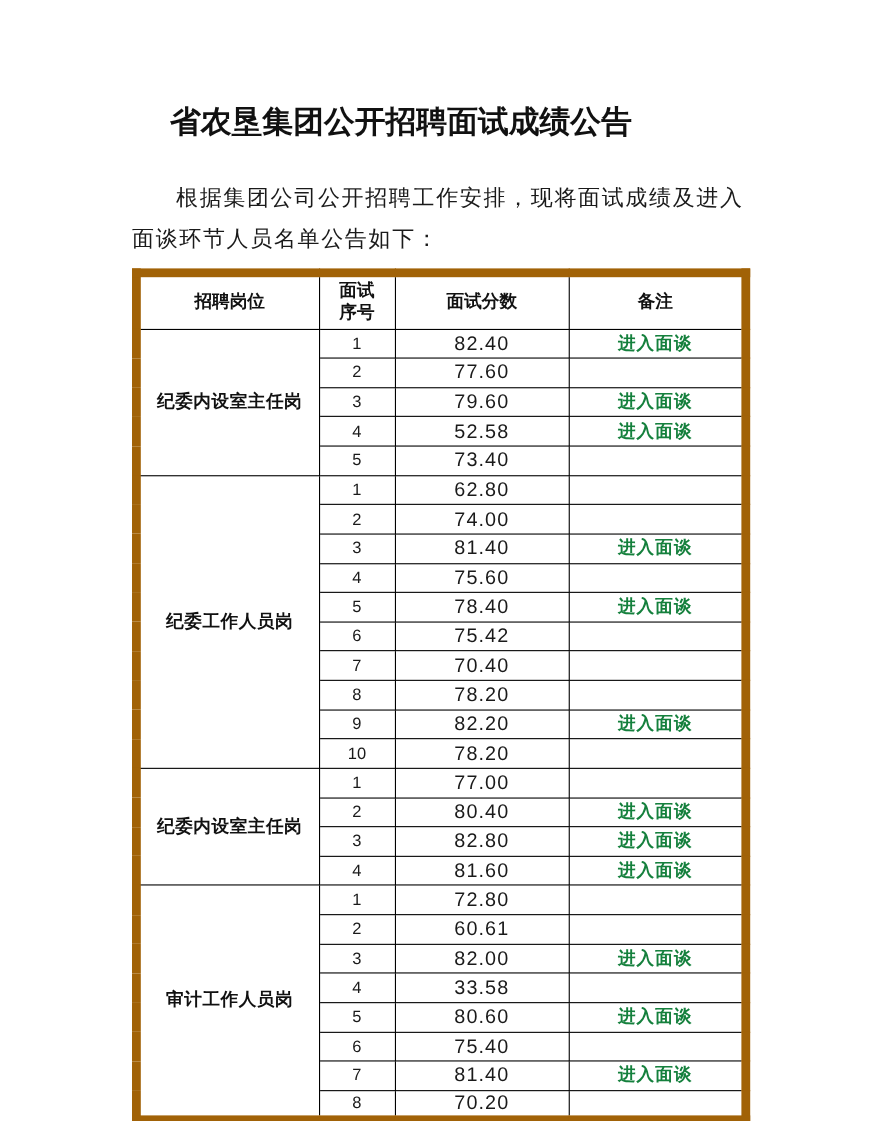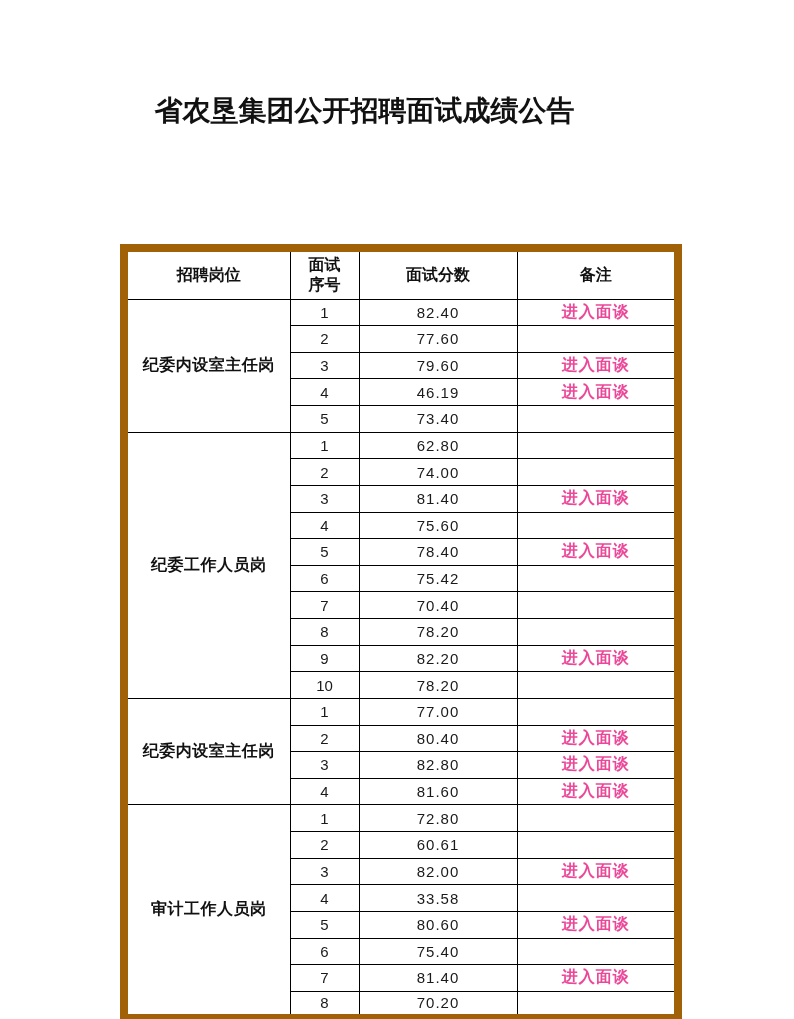--- a/index.html
+++ b/index.html
@@ -86,38 +86,42 @@
     font-weight: bold;
     letter-spacing: 0.5px;
     color: #111111;
     margin-top: 48px;
   }
   td.no-cell {
     font-size: 15px;
     font-weight: normal;
   }
   td.score-cell {
-    font-size: 15px;
+    font-size: 18px;
     font-weight: normal;
     letter-spacing: 1px;
   }
   td.remark-cell {
     font-size: 16px;
     font-weight: 600;
     letter-spacing: 1px;
-    color: #ec4899;
+    color: #15803d;
   }
 </style>
 </head>
 <body>
 
 <div class="page">
 
   <h1 class="doc-title">省农垦集团公开招聘面试成绩公告</h1>
 
+  <div class="intro">
+    <div class="intro-line indent">根据集团公司公开招聘工作安排，现将面试成绩及进入</div>
+    <div class="intro-line">面谈环节人员名单公告如下：</div>
+  </div>
 
   <table class="score-table">
     <colgroup>
       <col style="width:166px">
       <col style="width:69px">
       <col style="width:158px">
       <col style="width:161px">
     </colgroup>
     <thead>
       <tr>
@@ -140,21 +144,21 @@
           <td class="score-cell">77.60</td>
           <td class="remark-cell"></td>
         </tr>
         <tr>
           <td class="no-cell">3</td>
           <td class="score-cell">79.60</td>
           <td class="remark-cell">进入面谈</td>
         </tr>
         <tr>
           <td class="no-cell">4</td>
-          <td class="score-cell">46.19</td>
+          <td class="score-cell">52.58</td>
           <td class="remark-cell">进入面谈</td>
         </tr>
         <tr>
           <td class="no-cell">5</td>
           <td class="score-cell">73.40</td>
           <td class="remark-cell"></td>
         </tr>
         <tr>
           <td rowspan="10" class="position-cell">纪委工作人员岗</td>
           <td class="no-cell">1</td>

